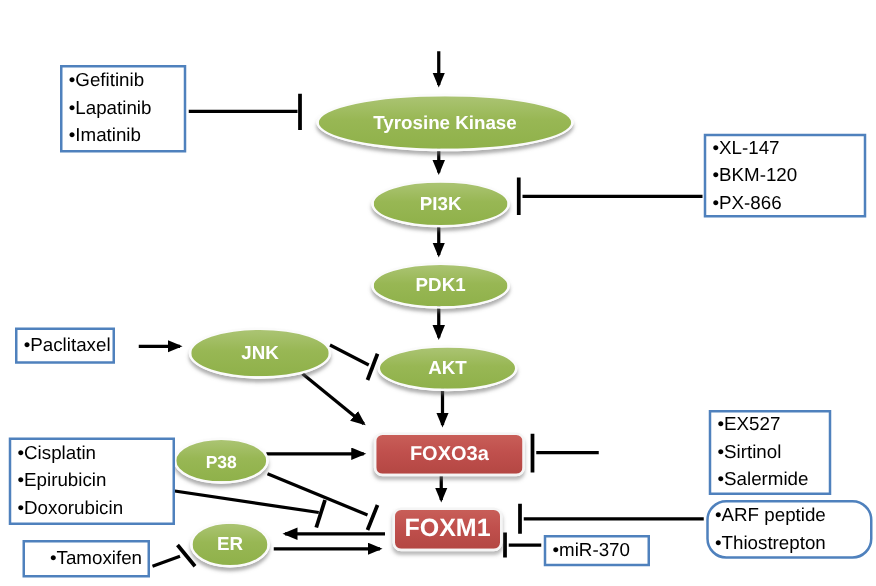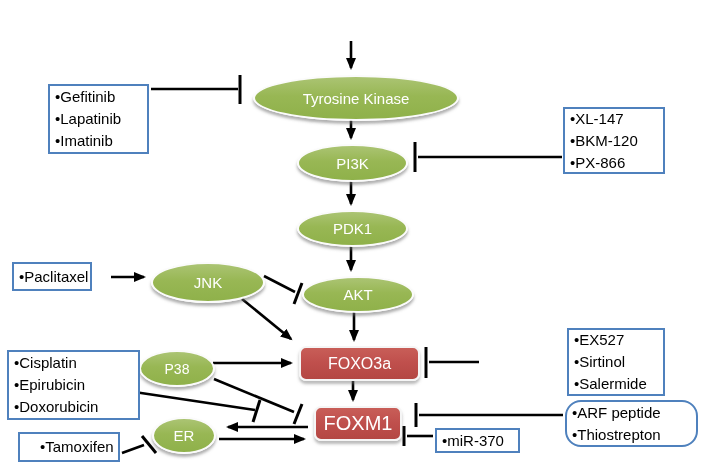--- a/index.html
+++ b/index.html
@@ -3,21 +3,21 @@
 <meta charset="utf-8">
 <style>
   html,body{margin:0;padding:0;background:#fff;}
   .stage{
     position:relative;width:701px;height:469px;background:#fff;overflow:hidden;
     font-family:"Liberation Sans",sans-serif;
   }
   .stage svg.wires{position:absolute;left:0;top:0;z-index:1;}
   .node{
     position:absolute;z-index:2;display:flex;align-items:center;justify-content:center;
-    color:#fff;font-weight:normal;text-align:center;
+    color:#fff;font-weight:bold;text-align:center;
   }
   .ellipse{
     background:linear-gradient(180deg,#abc473 0%,#98b754 45%,#8fb14a 100%);
     border:2px solid #fbfbfb;border-radius:50%;
     box-shadow:0 3px 3px rgba(110,110,110,.55);
   }
   .redbox{
     background:linear-gradient(180deg,#c85e58 0%,#c0504d 45%,#b44743 100%);
     border:2px solid #f5f5f5;border-radius:7px;
     box-shadow:0 3px 3px rgba(120,120,120,.5);
@@ -135,27 +135,27 @@
 
   <div class="node ellipse" style="left:139px;top:350px;width:72px;height:33px;font-size:14px;">P38</div>
 
 
   <div class="node ellipse" style="left:152px;top:417px;width:60px;height:33px;font-size:15px;">ER</div>
 
   <div class="node redbox" style="left:299px;top:346px;width:117px;height:31px;font-size:16px;">FOXO3a</div>
 
   <div class="node redbox" style="left:314px;top:406px;width:84px;height:31px;font-size:20px;">FOXM1</div>
 
-  <div class="drugbox" style="left:48px;top:52px;width:101px;height:70px;margin-top:32px;">
+  <div class="drugbox" style="left:48px;top:52px;width:101px;height:70px;">
     <div class="item">•Gefitinib</div>
     <div class="item">•Lapatinib</div>
     <div class="item">•Imatinib</div>
   </div>
 
-  <div class="drugbox" style="left:563px;top:107px;width:102px;height:67px;">
+  <div class="drugbox" style="left:563px;top:107px;width:130px;height:67px;">
     <div class="item">•XL-147</div>
     <div class="item">•BKM-120</div>
     <div class="item">•PX-866</div>
   </div>
 
   <div class="drugbox" style="left:12px;top:262px;width:80px;height:29px;">
     <div class="item">•Paclitaxel</div>
   </div>
 
   <div class="drugbox" style="left:567px;top:328px;width:98px;height:68px;">

